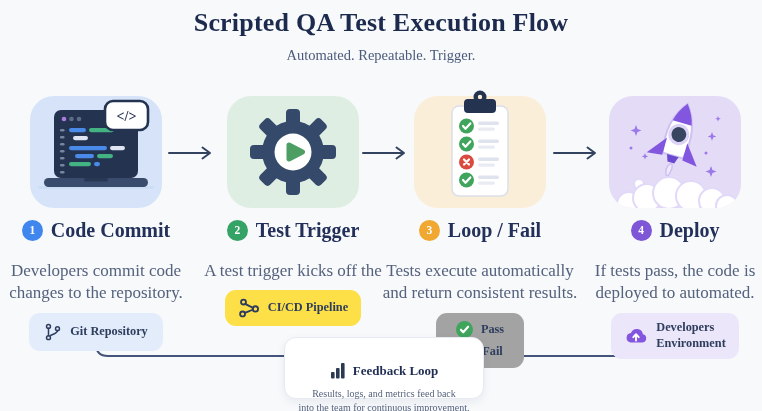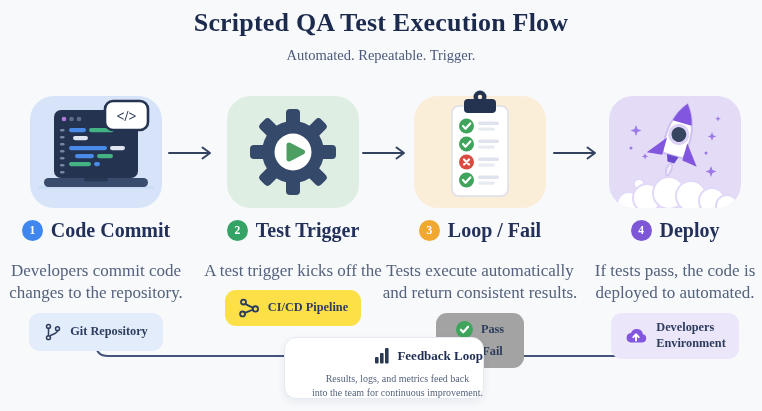--- a/index.html
+++ b/index.html
@@ -27,21 +27,21 @@
   .pill2{background:#fde047;padding:7px 13px;}
   .pill3{background:#a3a3a3;padding:8px 20px;flex-direction:column;align-items:center;gap:5px;}
   .pill4{background:#ece6fa;padding:7px 13px;}
   .pill-lines{display:flex;flex-direction:column;line-height:1.3;text-align:left;}
   .pill-row{display:flex;align-items:center;gap:8px;}
   .arrow{position:absolute;top:146px;}
   .a1{left:168px}.a2{left:362px}.a3{left:553px}
   .loop{position:absolute;left:0;top:0;pointer-events:none;}
   .fbox{position:absolute;left:284px;top:337px;width:200px;height:62px;background:#fff;
         border:1px solid #e7ebf1;border-radius:12px;box-shadow:0 3px 8px rgba(30,42,78,.07);
-        display:flex;flex-direction:column;align-items:flex-end;padding-top:9px;box-sizing:border-box;}
+        display:flex;flex-direction:column;align-items:center;padding-top:24px;box-sizing:border-box;}
   .frow{display:flex;align-items:center;gap:7px;}
   .ftitle{font-size:13px;font-weight:700;color:#1f2d52;}
   .fdesc{margin-top:8px;text-align:center;font-size:10px;line-height:1.35;color:#55627d;white-space:nowrap;}
 </style>
 </head>
 <body>
 
 <div class="canvas">
 
   <svg class="loop" width="762" height="411" viewBox="0 0 762 411">

